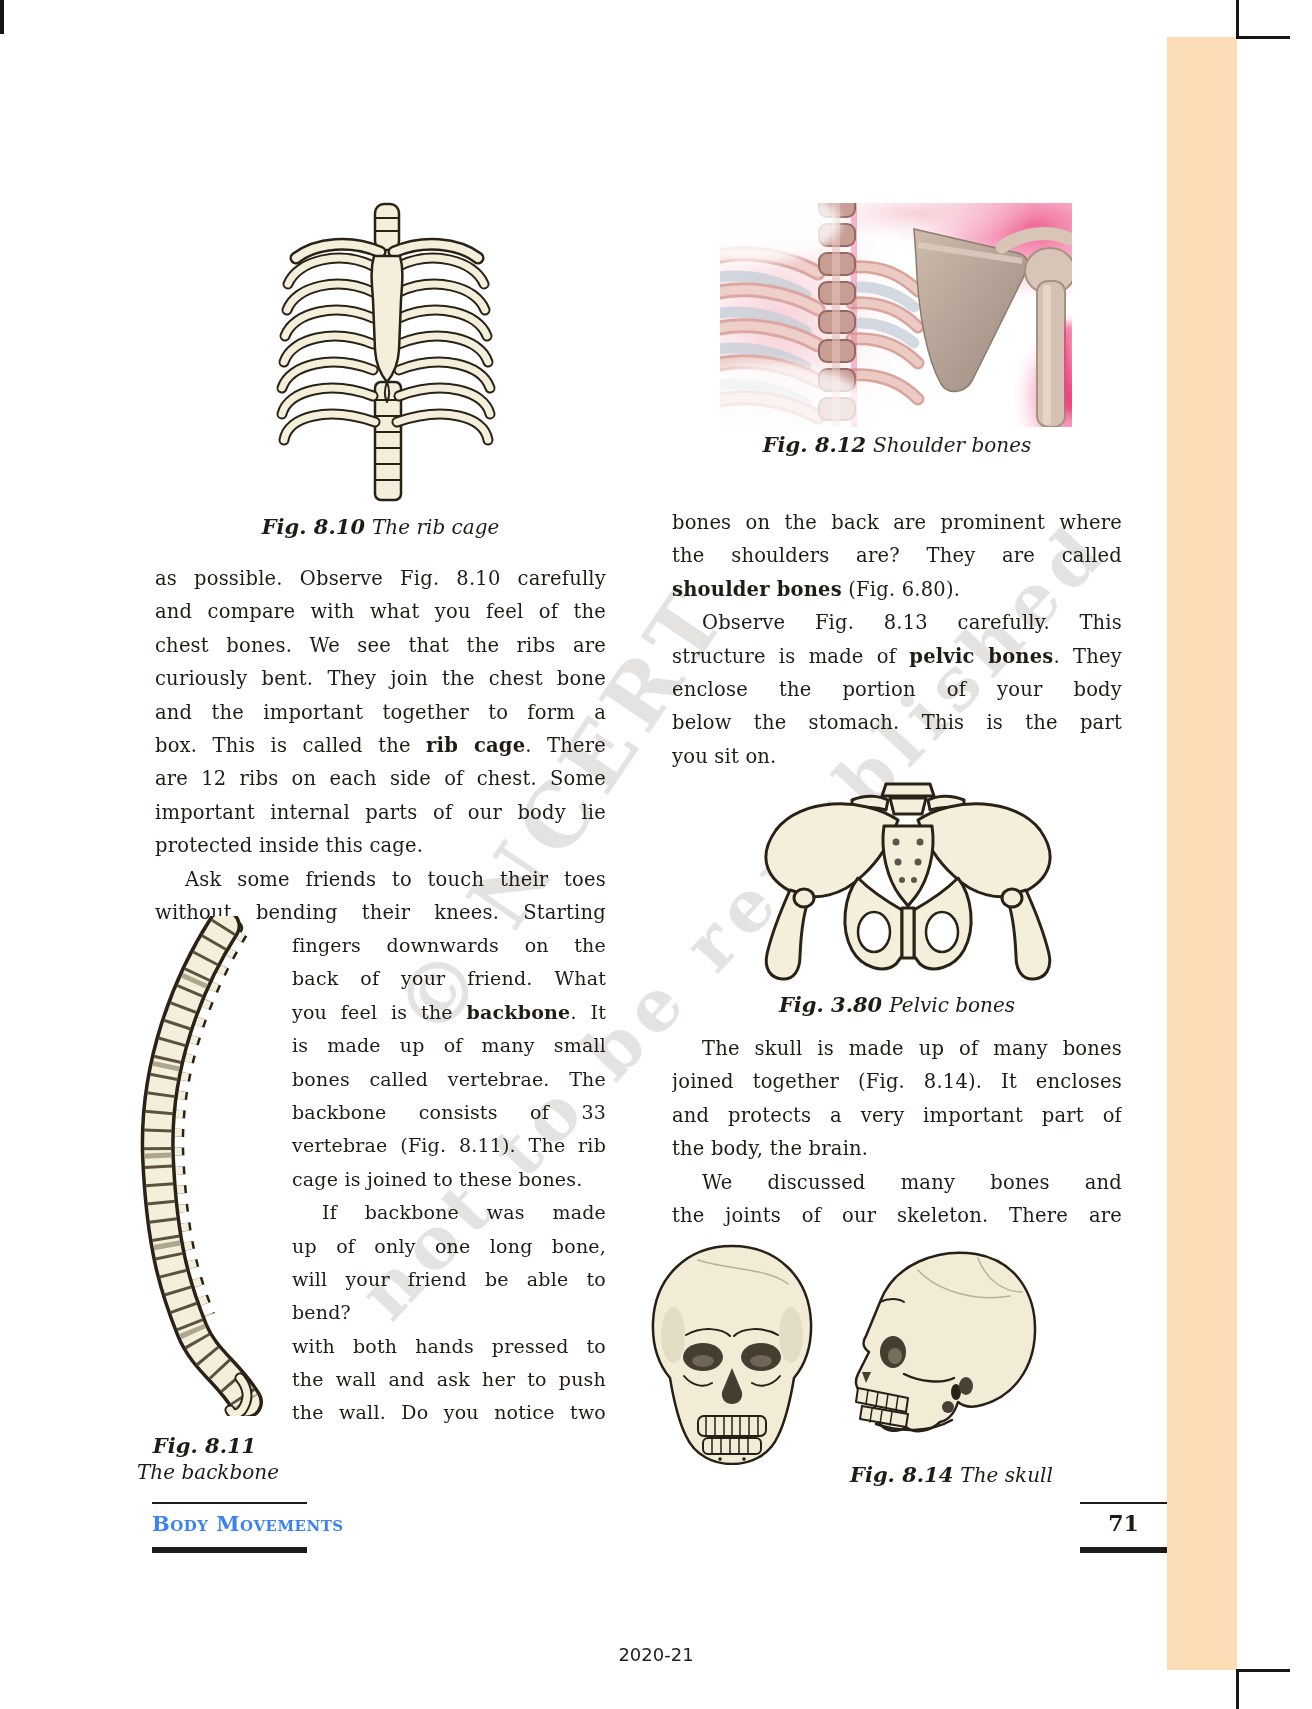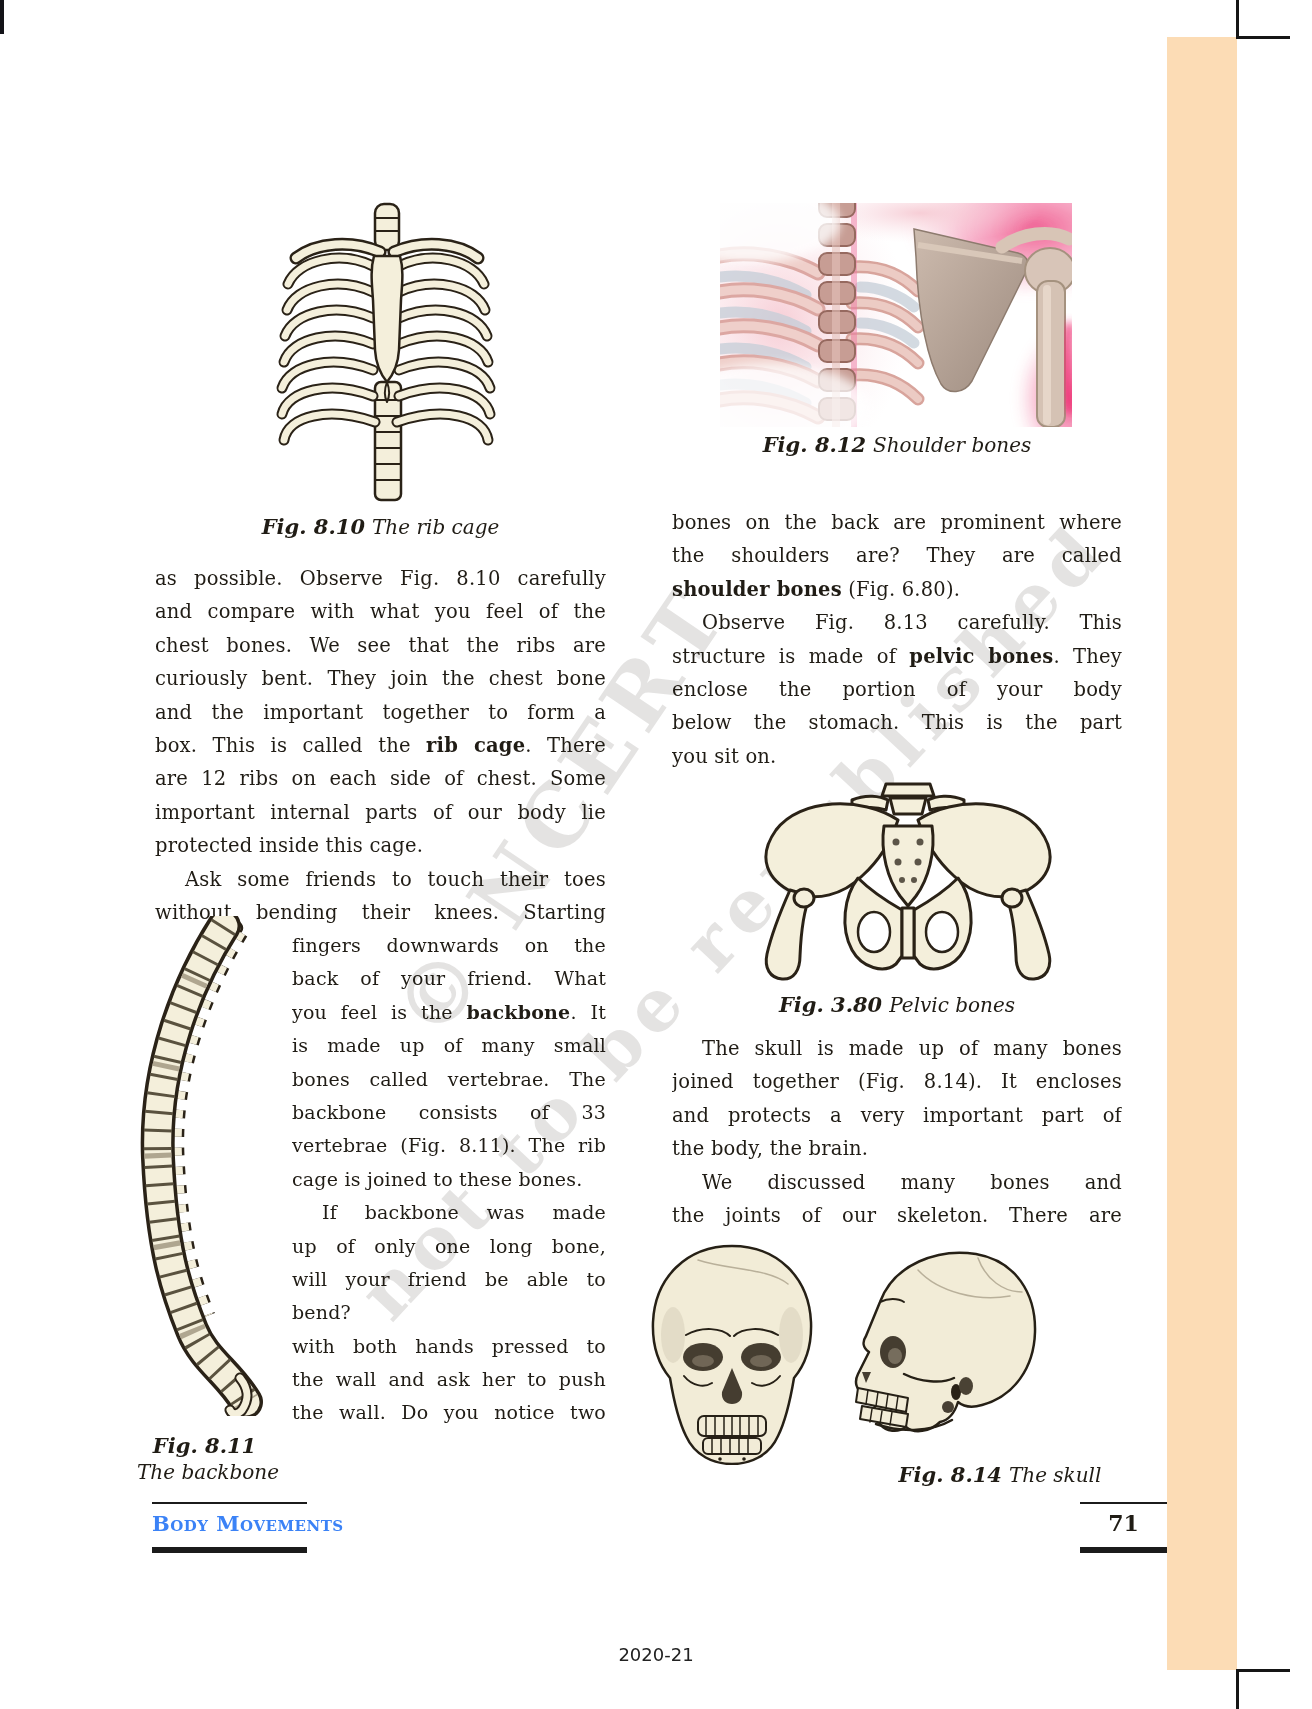--- a/index.html
+++ b/index.html
@@ -22,21 +22,21 @@
   #lblock2{left:292px;top:929px;width:314px;font-size:19px}
   #rblock1{left:672px;top:506px;width:450px}
   #rblock2{left:672px;top:1032px;width:450px}
   
   .fig{position:absolute;z-index:2}
   .cap{position:absolute;font-size:20px;font-style:italic;text-align:center;z-index:2}
   .cap .lbl{font-weight:bold;font-size:21px;padding-right:7px;font-style:italic}
   #cap10{left:155px;top:514px;width:451px}
   #cap12{left:672px;top:432px;width:450px}
   #cap13{left:672px;top:992px;width:450px}
-  #cap14{left:850px;top:1462px;width:300px;text-align:center}
+  #cap14{left:850px;top:1462px;width:300px;text-align:left}
   #cap11{left:124px;top:1432px;width:168px;text-align:center;line-height:27px}
   #cap11 .lbl{font-size:21px}
   #fig10{left:272px;top:200px}
   #fig11{left:128px;top:916px}
   #fig12{left:720px;top:203px}
   #fig13{left:740px;top:780px}
   #fig14{left:628px;top:1240px}
   
   .rule{position:absolute;background:#1b1b1b;z-index:2}
   #flt{left:152px;top:1502px;width:155px;height:2px}

